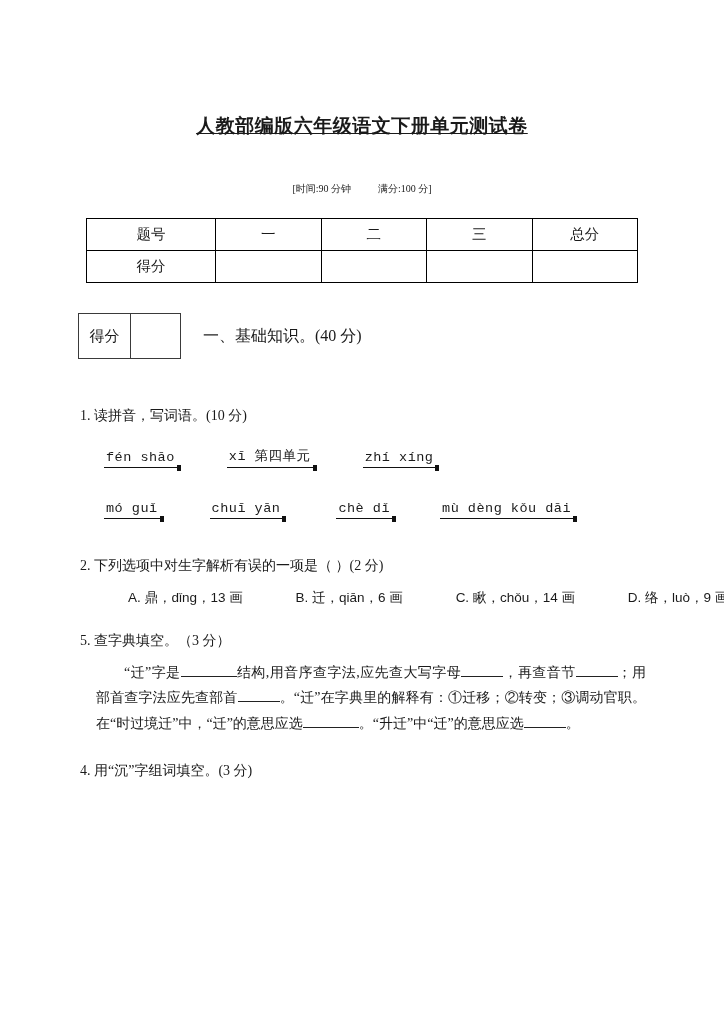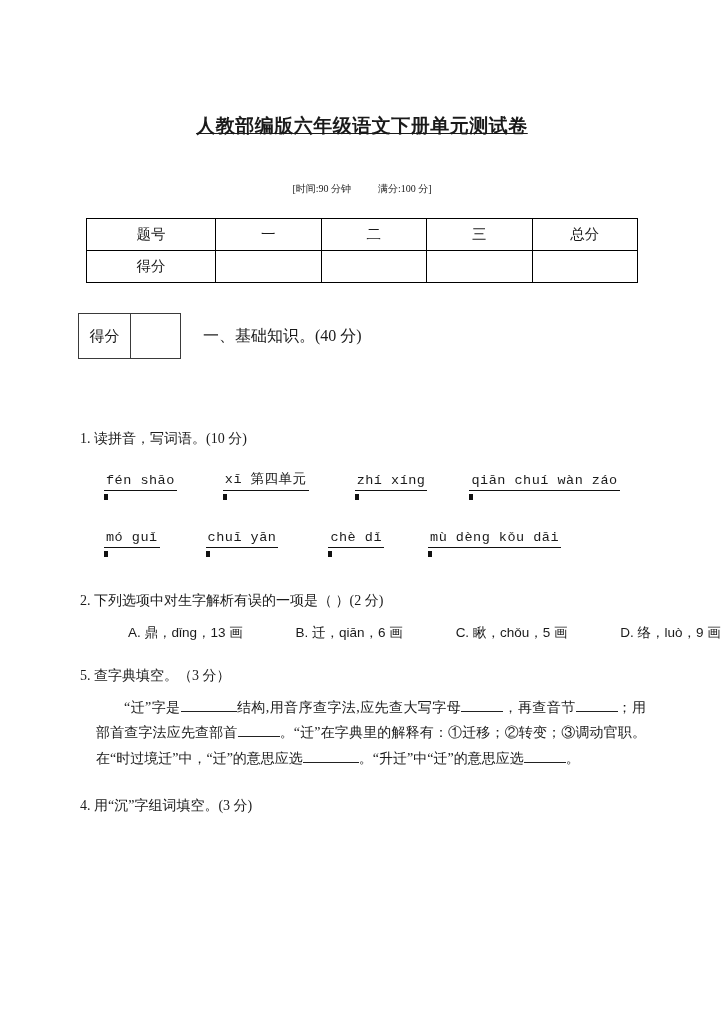--- a/index.html
+++ b/index.html
@@ -99,21 +99,21 @@
     font-family: "Liberation Serif", "DejaVu Serif", serif;
   }
 
   
   .q {
     margin-left: 80px;
     margin-right: 60px;
     font-size: 14px;
     line-height: 1.75;
   }
-  .q-1 { margin-top: 68px; }
+  .q-1 { margin-top: 45px; }
   .q-2 { margin-top: 32px; }
   .q-3 { margin-top: 22px; }
   .q-4 { margin-top: 22px; }
 
   .q-options {
     margin-left: 96px;
     margin-top: 11px;
     font-size: 13.5px;
     font-family: "Liberation Sans", "DejaVu Sans", sans-serif;
     white-space: nowrap;
@@ -132,21 +132,21 @@
   .u-sm { display: inline-block; width: 42px; border-bottom: 1px solid #222; }
   .u-md { display: inline-block; width: 56px; border-bottom: 1px solid #222; }
 
   
   .pinyin-block { margin-top: 18px; margin-left: 80px; }
   .pinyin-row {
     display: flex;
     align-items: flex-end;
   }
   .pinyin-row.row2 { margin-top: 30px; }
-  .pinyin-group { display: flex; flex-direction: column; align-items: flex-start; }
+  .pinyin-group { display: flex; flex-direction: row; align-items: flex-end; }
   .pinyin-text {
     font-family: "Liberation Mono", "DejaVu Sans Mono", monospace;
     font-size: 13.5px;
     letter-spacing: 0.5px;
     white-space: nowrap;
     margin-bottom: 3px;
     border-bottom: 1.5px solid #111;
     padding: 0 2px 2px 2px;
   }
   .tzg-box {
@@ -223,31 +223,20 @@
       </div>
       <div class="pinyin-group" style="margin-left:46px">
         <div class="pinyin-text">zhí xíng</div>
         <div class="tzg-box">
           <div class="rowline">
             <div class="cell"></div>
             <div class="cell"></div>
           </div>
         </div>
       </div>
-      <div class="pinyin-group" style="margin-left:42px">
-        <div class="pinyin-text">qiān chuí wàn záo</div>
-        <div class="tzg-box">
-          <div class="rowline">
-            <div class="cell"></div>
-            <div class="cell"></div>
-            <div class="cell"></div>
-            <div class="cell"></div>
-          </div>
-        </div>
-      </div>
     </div>
 
     <div class="pinyin-row row2">
       <div class="pinyin-group" style="margin-left:24px">
         <div class="pinyin-text">mó guǐ</div>
         <div class="tzg-box">
           <div class="rowline">
             <div class="cell"></div>
             <div class="cell"></div>
           </div>
@@ -282,21 +271,21 @@
           </div>
         </div>
       </div>
     </div>
   </div>
 
   <div class="q q-2">2. 下列选项中对生字解析有误的一项是（        ）(2 分)</div>
   <div class="q-options">
     <span class="opt">A. 鼎，dǐng，13 画</span>
     <span class="opt">B. 迁，qiān，6 画</span>
-    <span class="opt">C. 瞅，chǒu，5 画</span>
+    <span class="opt">C. 瞅，chǒu，14 画</span>
     <span class="opt">D. 络，luò，9 画</span>
   </div>
 
   <div class="q q-3">5. 查字典填空。（3 分）</div>
   <div class="q-body">
     <span class="indent"></span><span>“迁”字是</span><span class="u-md"></span><span>结构,用音序查字法,应先查大写字母</span><span class="u-sm"></span><span>，再查音节</span><span class="u-sm"></span><span>；</span><span>用部首查字法应先查部首</span><span class="u-sm"></span><span>。“迁”在字典里的解释有：①迁移；②转变；③调动</span><span>官职。在“时过境迁”中，“迁”的意思应选</span><span class="u-md"></span><span>。“升迁”中“迁”的意思应选</span><span class="u-sm"></span><span>。</span>
   </div>
 
   <div class="q q-4">4. 用“沉”字组词填空。(3 分)</div>
 

